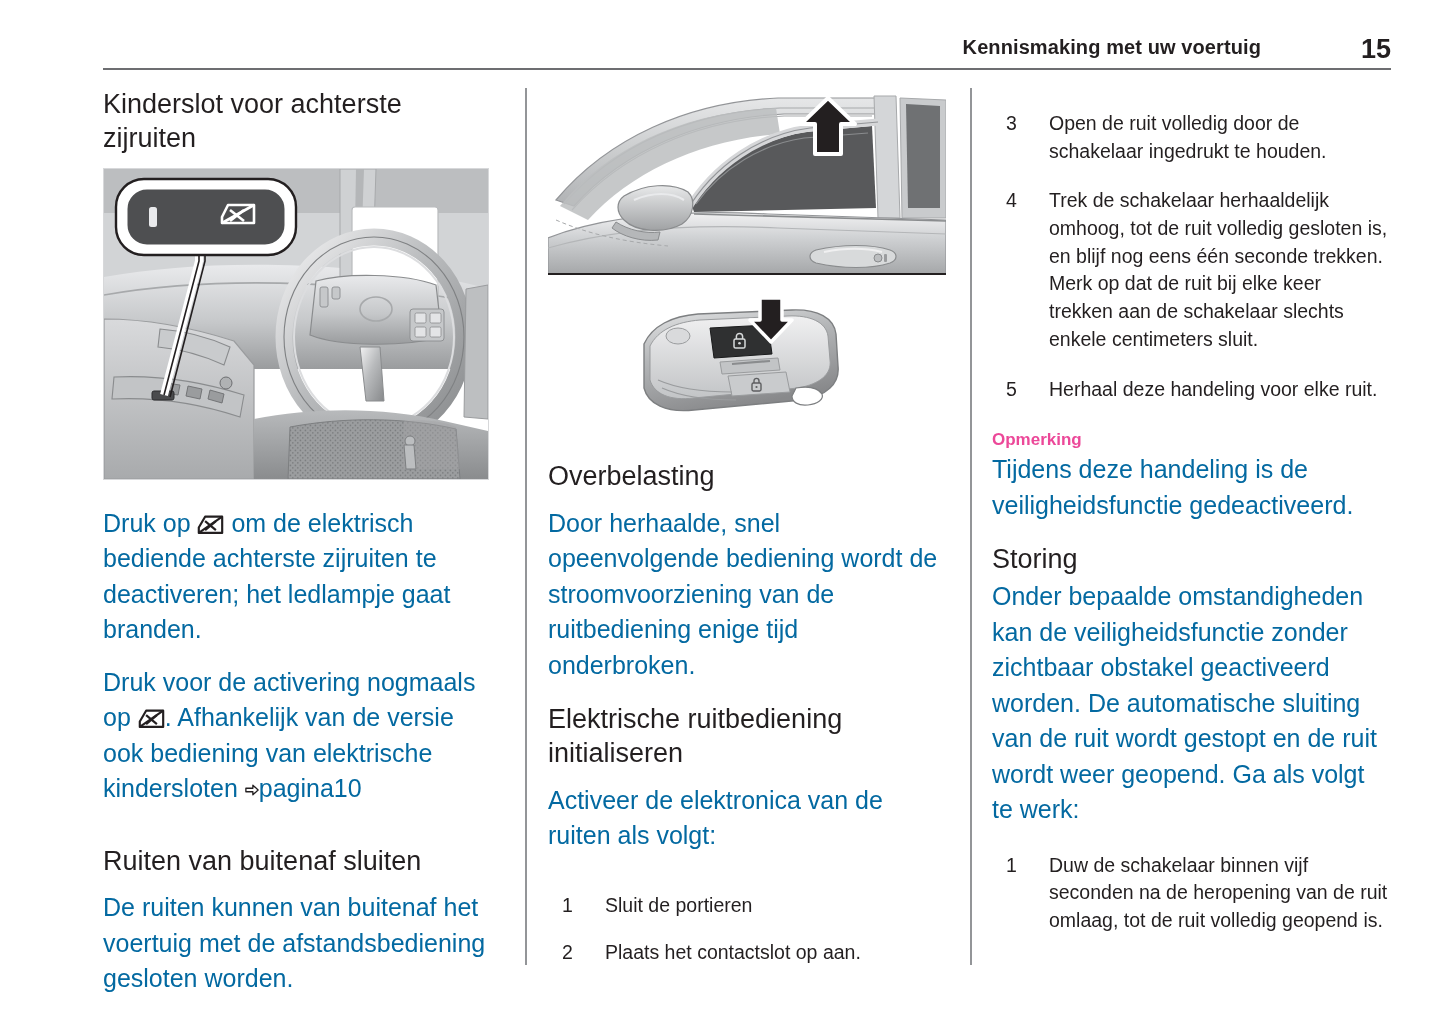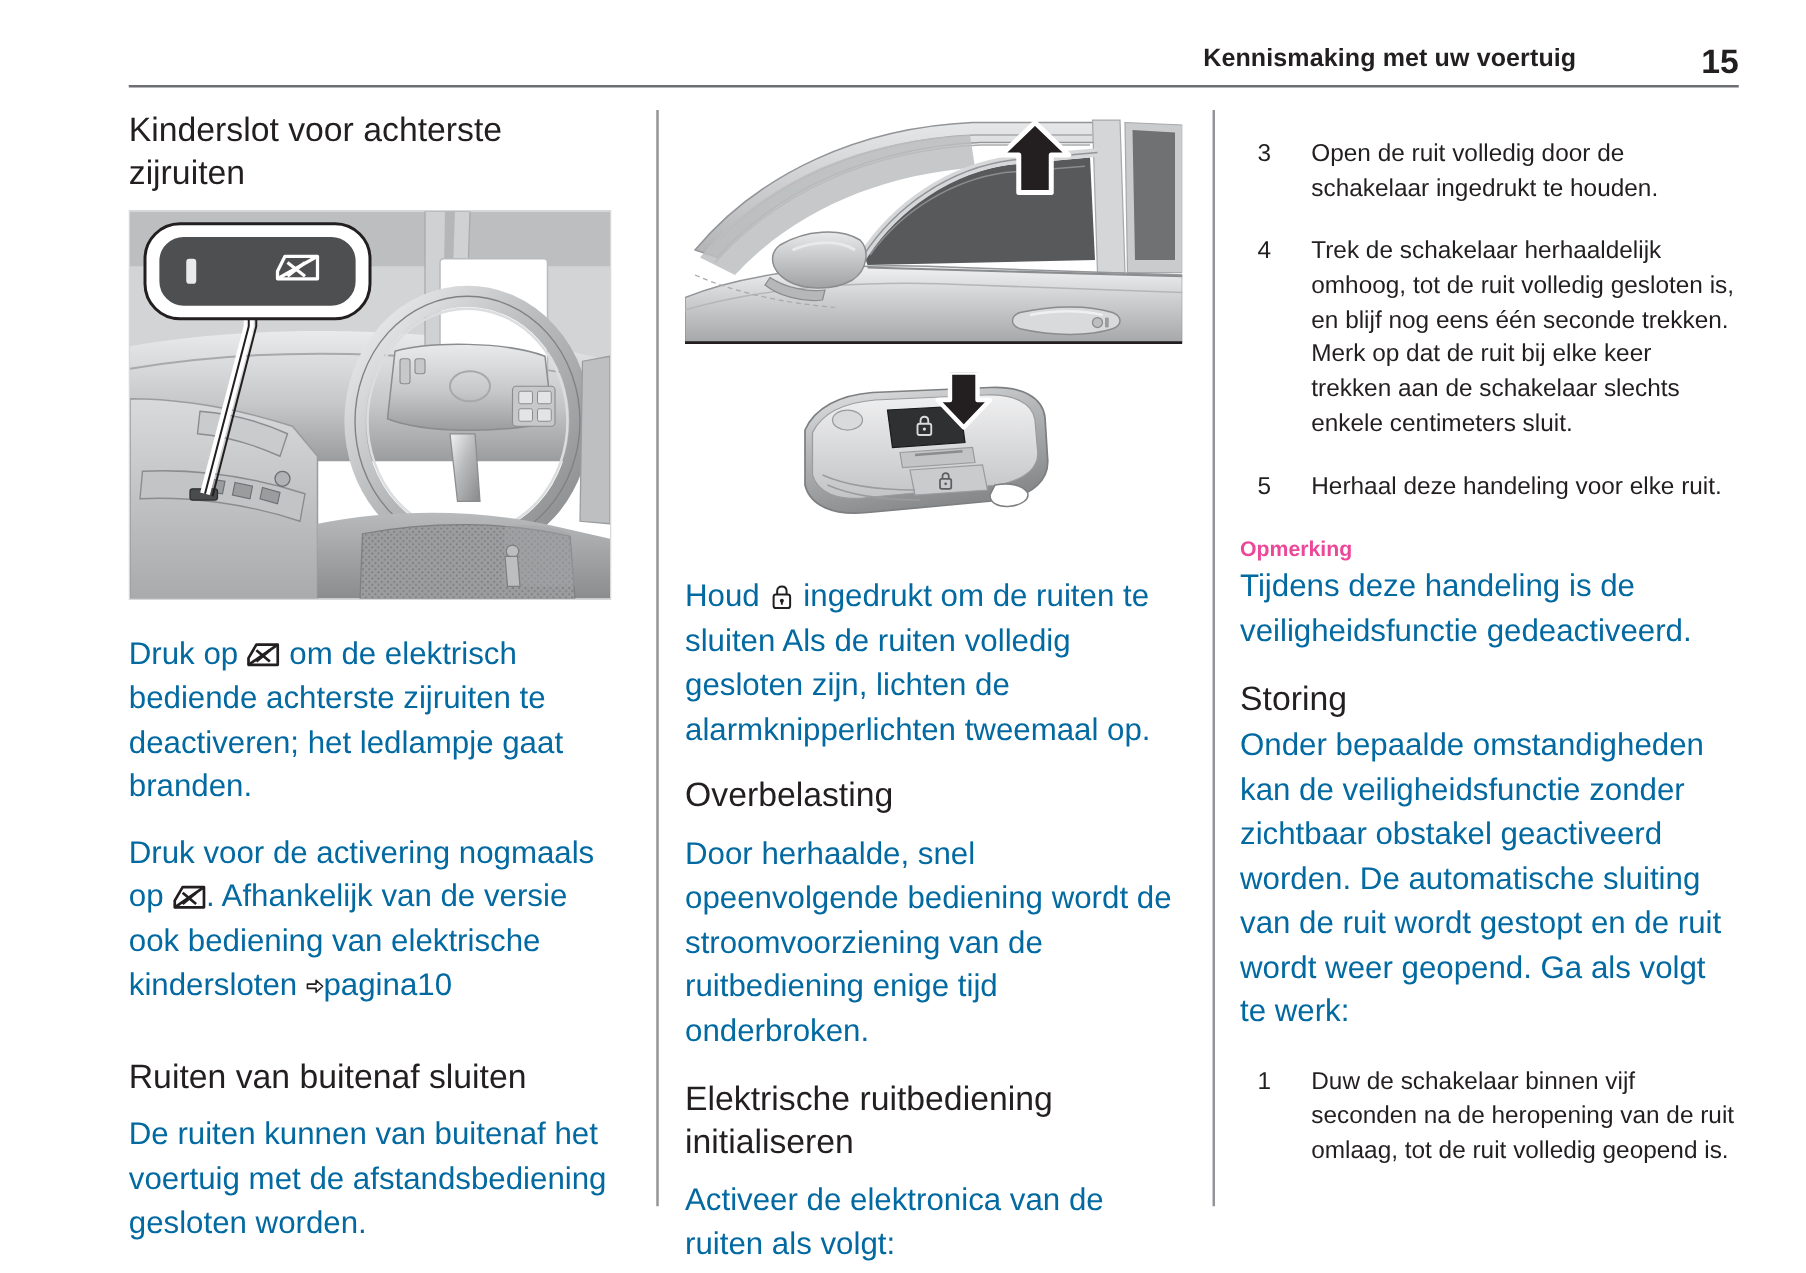--- a/index.html
+++ b/index.html
@@ -408,32 +408,26 @@
           <path d="M22 76 C40 84 66 88 96 88" fill="none" stroke="#9a9c9e" stroke-width="1.2"></path>
           <path d="M26 84 C44 92 70 96 100 96" fill="none" stroke="#9a9c9e" stroke-width="1.2"></path>
         </g>
 
         <g>
           <path d="M212 0 L212 22 L202 22 L223 44 L244 22 L234 22 L234 0 Z" fill="#231f20" stroke="#ffffff" stroke-width="3.5" stroke-linejoin="round"></path>
         </g>
       </svg>
     </div>
 
-    <p class="body"><span>Houd </span><span class="icn icn-lock"><svg viewBox="0 0 18 21">
-            <rect x="2" y="8" width="14" height="11.5" rx="2" fill="none" stroke="#231f20" stroke-width="1.7"></rect>
-            <path d="M5 8 V5.2 C5 2.6 6.8 1.2 9 1.2 C11.2 1.2 13 2.6 13 5.2 V8" fill="none" stroke="#231f20" stroke-width="1.7"></path>
-            <circle cx="9" cy="13.3" r="1.7" fill="#231f20"></circle>
-            <rect x="8.2" y="13.3" width="1.6" height="3.4" fill="#231f20"></rect>
-          </svg></span><span> ingedrukt om de ruiten te sluiten Als de ruiten volledig gesloten zijn, lichten de alarmknipperlichten tweemaal op.</span></p>
 
     <h2 class="sec" style="margin-top:18px;">Overbelasting</h2>
     <p class="body">Door herhaalde, snel opeenvolgende bediening wordt de stroomvoorziening van de ruitbediening enige tijd onderbroken.</p>
 
     <h2 class="sec" style="margin-top:20px;">Elektrische ruitbediening initialiseren</h2>
-    <p class="body" style="margin-bottom:22px;">Activeer de elektronica van de ruiten als volgt:</p>
+    <p class="body" style="margin-bottom:38px;">Activeer de elektronica van de ruiten als volgt:</p>
 
     <ol class="steps compact">
       <li>
         <span class="num">1</span>
         <span>Sluit de portieren</span>
       </li>
       <li>
         <span class="num">2</span>
         <span>Plaats het contactslot op aan.</span>
       </li>

